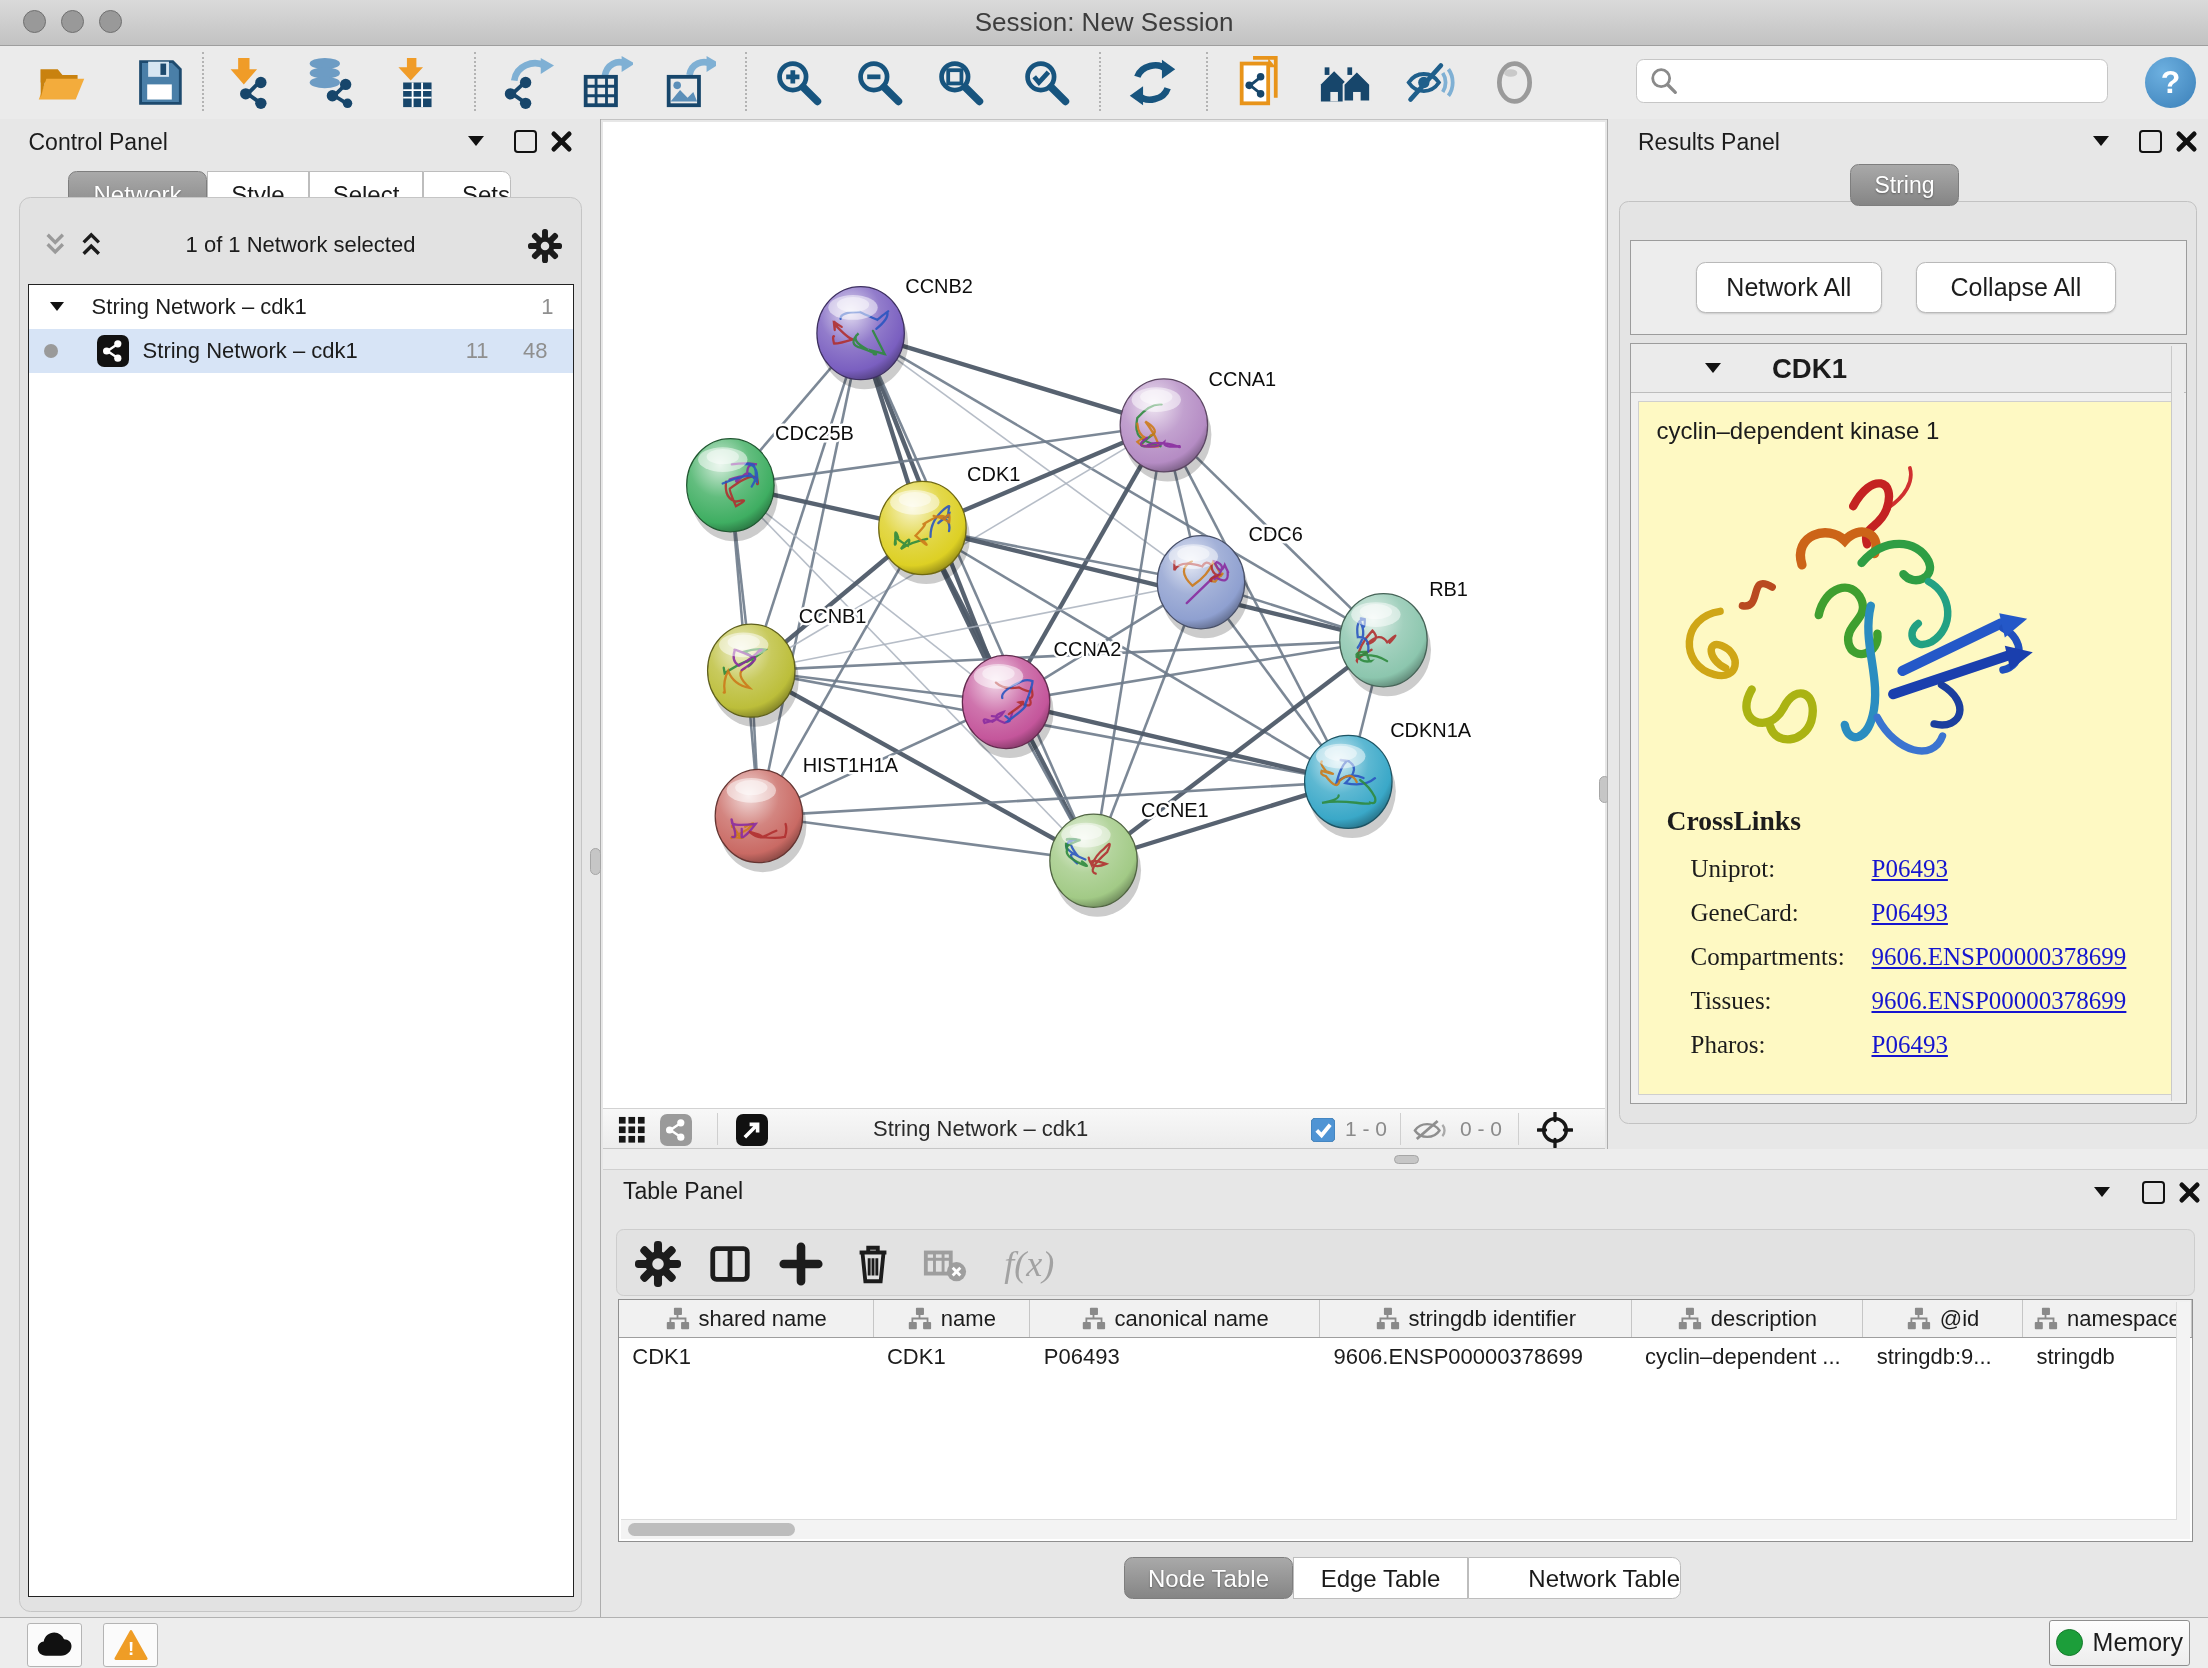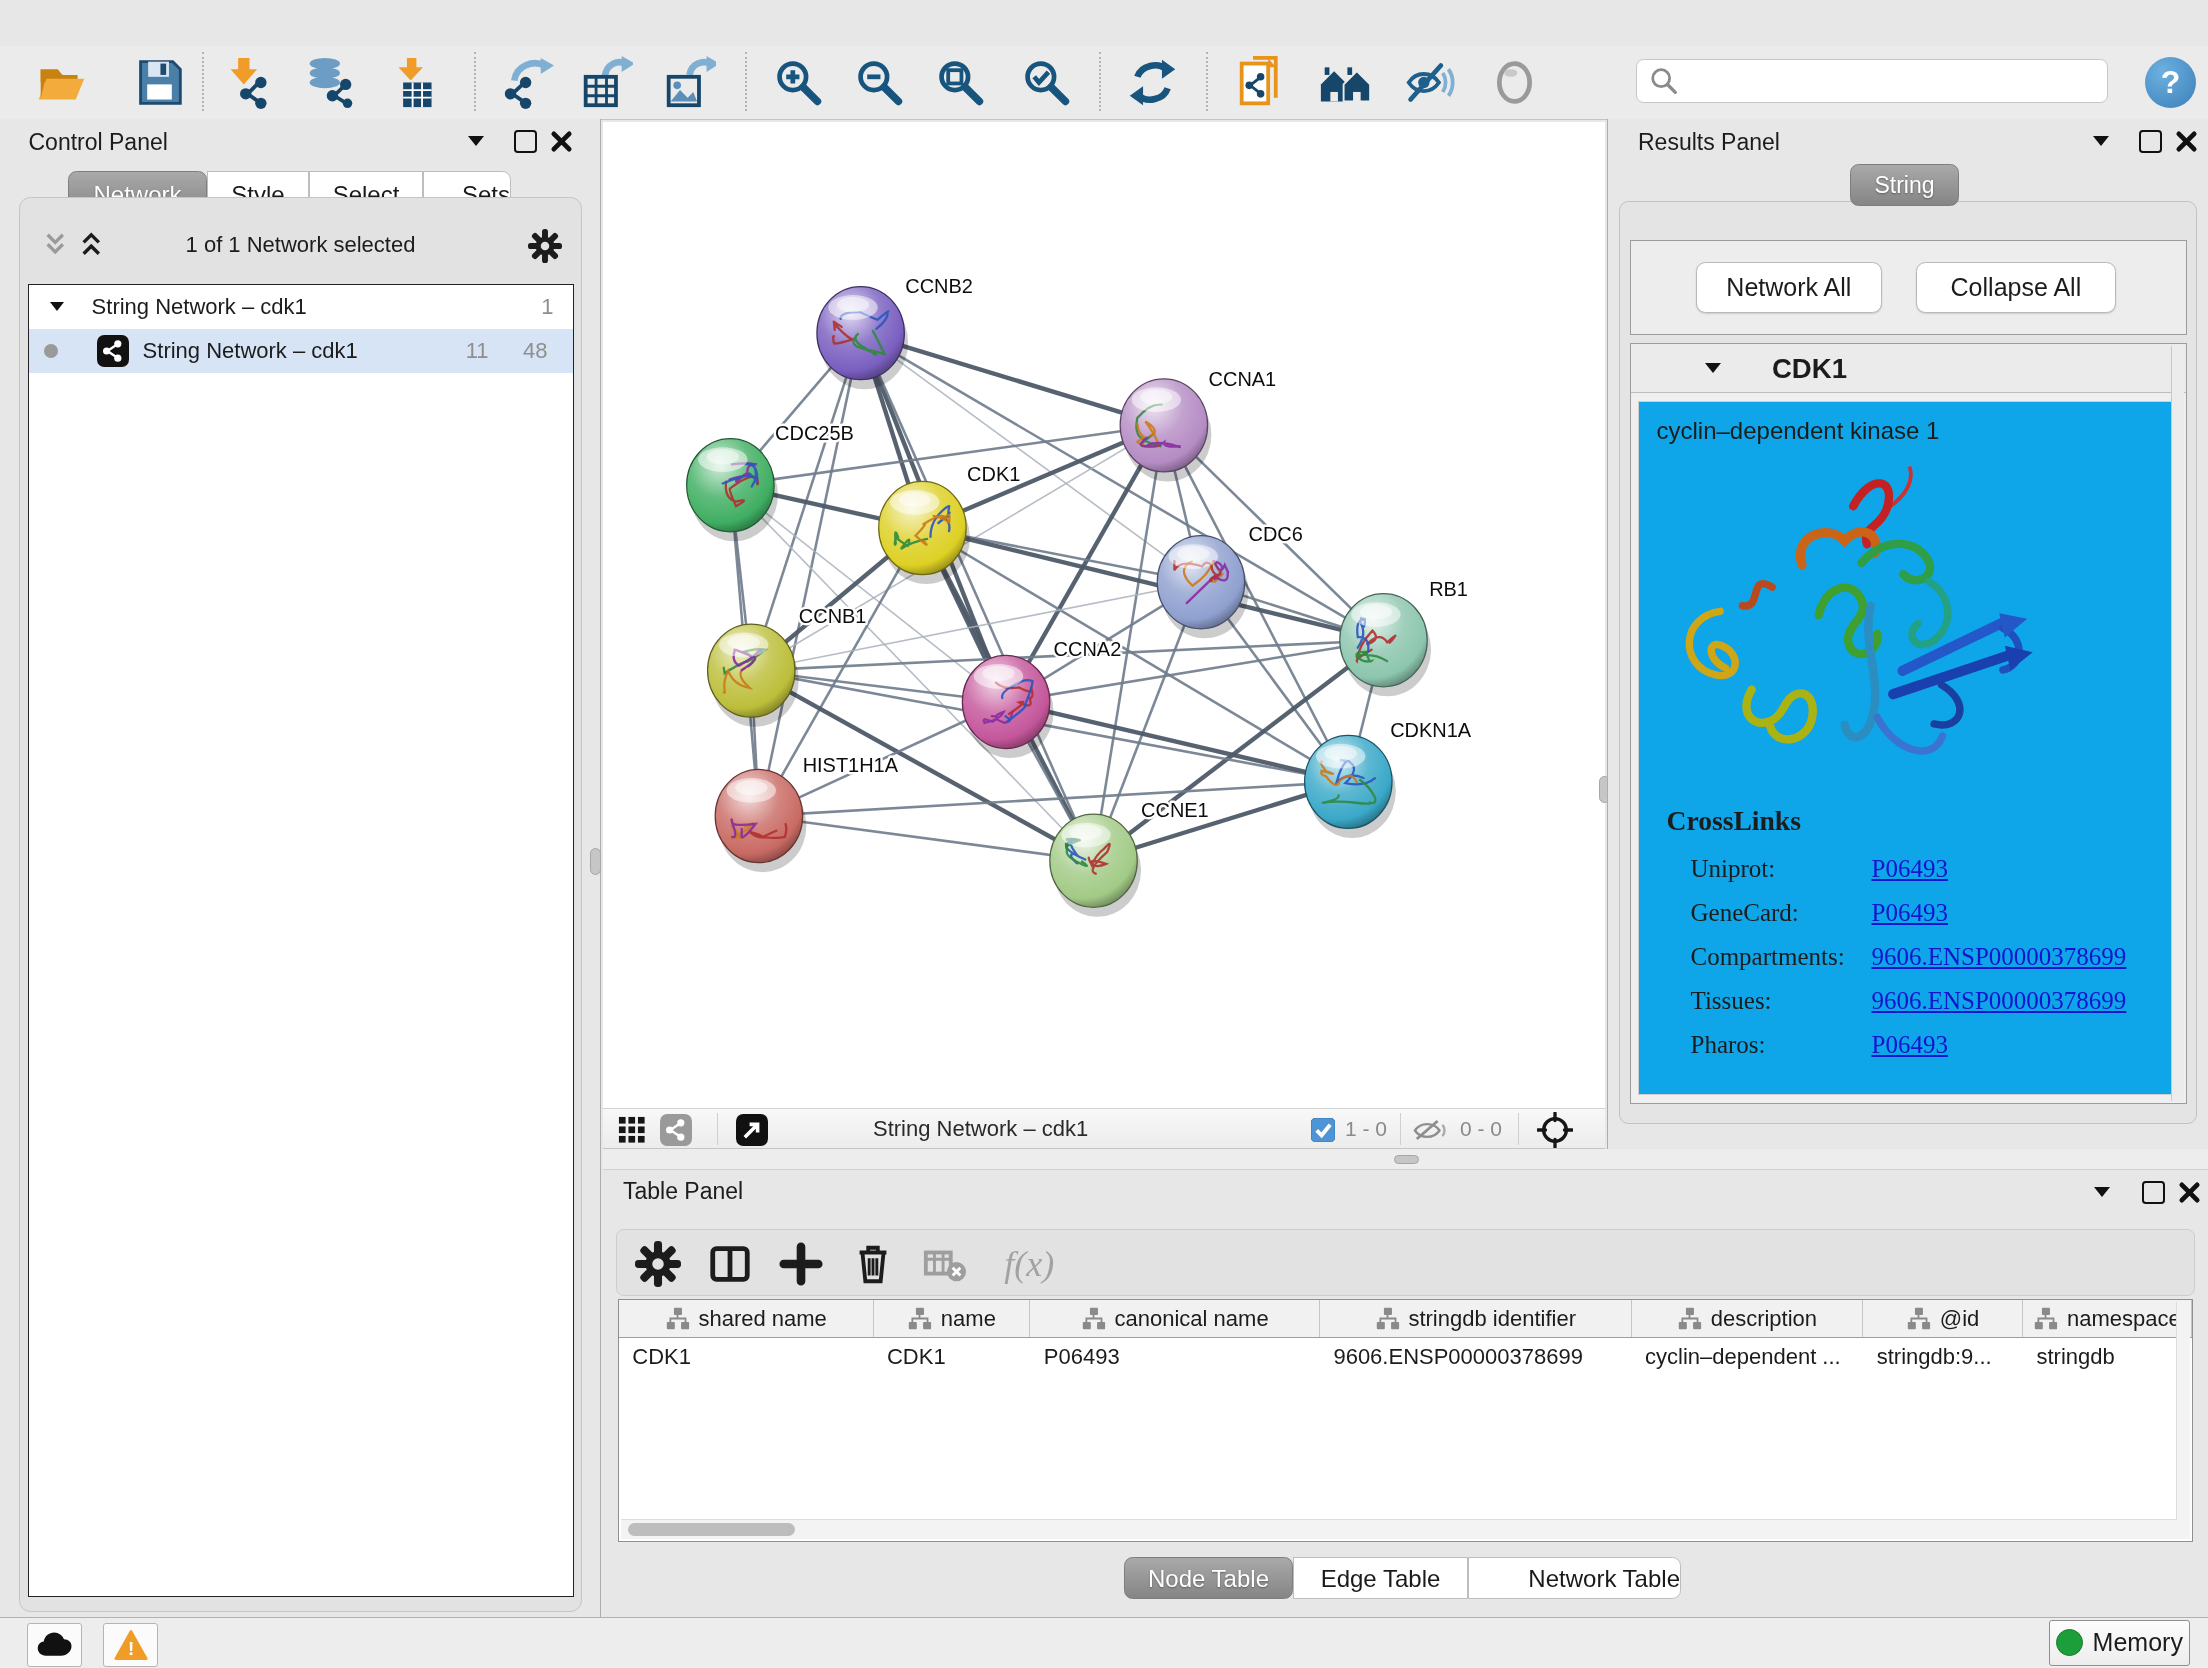--- a/index.html
+++ b/index.html
@@ -80,21 +80,21 @@
     border:1px solid #c2c2c2;border-radius:9.5px;box-sizing:border-box;}
   .rp-buttons{position:absolute;left:9.5px;top:38px;width:557px;height:95px;background:#ededed;
     border:1px solid #9c9c9c;box-sizing:border-box;}
   .btn{position:absolute;height:51px;line-height:49px;text-align:center;font-size:25px;background:#fff;
     border:1px solid #b9b9b9;border-radius:9.5px;box-sizing:border-box;box-shadow:0 1px 1.9px rgba(0,0,0,.15);cursor:pointer;}
   .rp-main{position:absolute;left:9.5px;top:141px;width:557px;height:761px;background:#efefef;
     border:1px solid #9c9c9c;box-sizing:border-box;}
   .rp-sechead{position:absolute;left:0;top:0;width:100%;height:49px;background:#ebebeb;
     border-bottom:1px solid #bdbdbd;box-sizing:border-box;}
   .rp-gene{position:absolute;left:141px;top:0;line-height:49px;font-size:27.6px;font-weight:bold;}
-  .rp-content{position:absolute;left:7.6px;top:57px;width:538px;height:694px;background:#0ea5e9;
+  .rp-content{position:absolute;left:7.6px;top:57px;width:538px;height:694px;background:#fef9c3;
     border:1px solid #cfcfcf;box-sizing:border-box;}
   .rp-desc{position:absolute;left:17px;top:15px;font-size:24px;}
   .xheading{position:absolute;left:27px;top:403px;font-family:"Liberation Serif",serif;
     font-size:27.6px;font-weight:bold;}
   .xrows{position:absolute;left:51px;top:445px;right:19px;}
   .xrow{display:flex;height:44px;align-items:center;font-family:"Liberation Serif",serif;font-size:25px;}
   .xlab{width:181px;}
   .xlink{color:#1515cf;text-decoration:underline;cursor:pointer;}
   .rp-scroll{position:absolute;right:1.9px;top:1.9px;bottom:1.9px;width:12.4px;background:#ececec;
     border-left:1px solid #c9c9c9;}
@@ -127,20 +127,26 @@
   .memory{position:absolute;left:2049px;top:1.9px;width:141px;height:46px;background:linear-gradient(#fdfdfd,#ededed);
     border:1.9px solid #8f8f8f;border-radius:2.9px;box-sizing:border-box;display:flex;align-items:center;
     justify-content:center;gap:9.5px;font-size:25px;cursor:pointer;}
   .dot{width:25px;height:25px;border-radius:50%;}
 </style>
 </head>
 <body>
 
 <div id="app">
 
+  <div class="titlebar">
+    <span class="tl" style="left:23px"></span>
+    <span class="tl" style="left:61px"></span>
+    <span class="tl" style="left:99px"></span>
+    <div class="win-title">Session: New Session</div>
+  </div>
 
   <div class="toolbar">
     <span class="tbi" style="left:35px">
       <svg viewBox="0 0 56 56">
           <path d="M6 14h18l5 6h16v8H6z" fill="#c9820f"></path>
           <path d="M4 46l8-22h40l-9 22z" fill="#f3ac3c"></path>
           <path d="M6 14v30l6-22" fill="#c9820f"></path>
         </svg>
     </span>
     <span class="tbi" style="left:133px">

